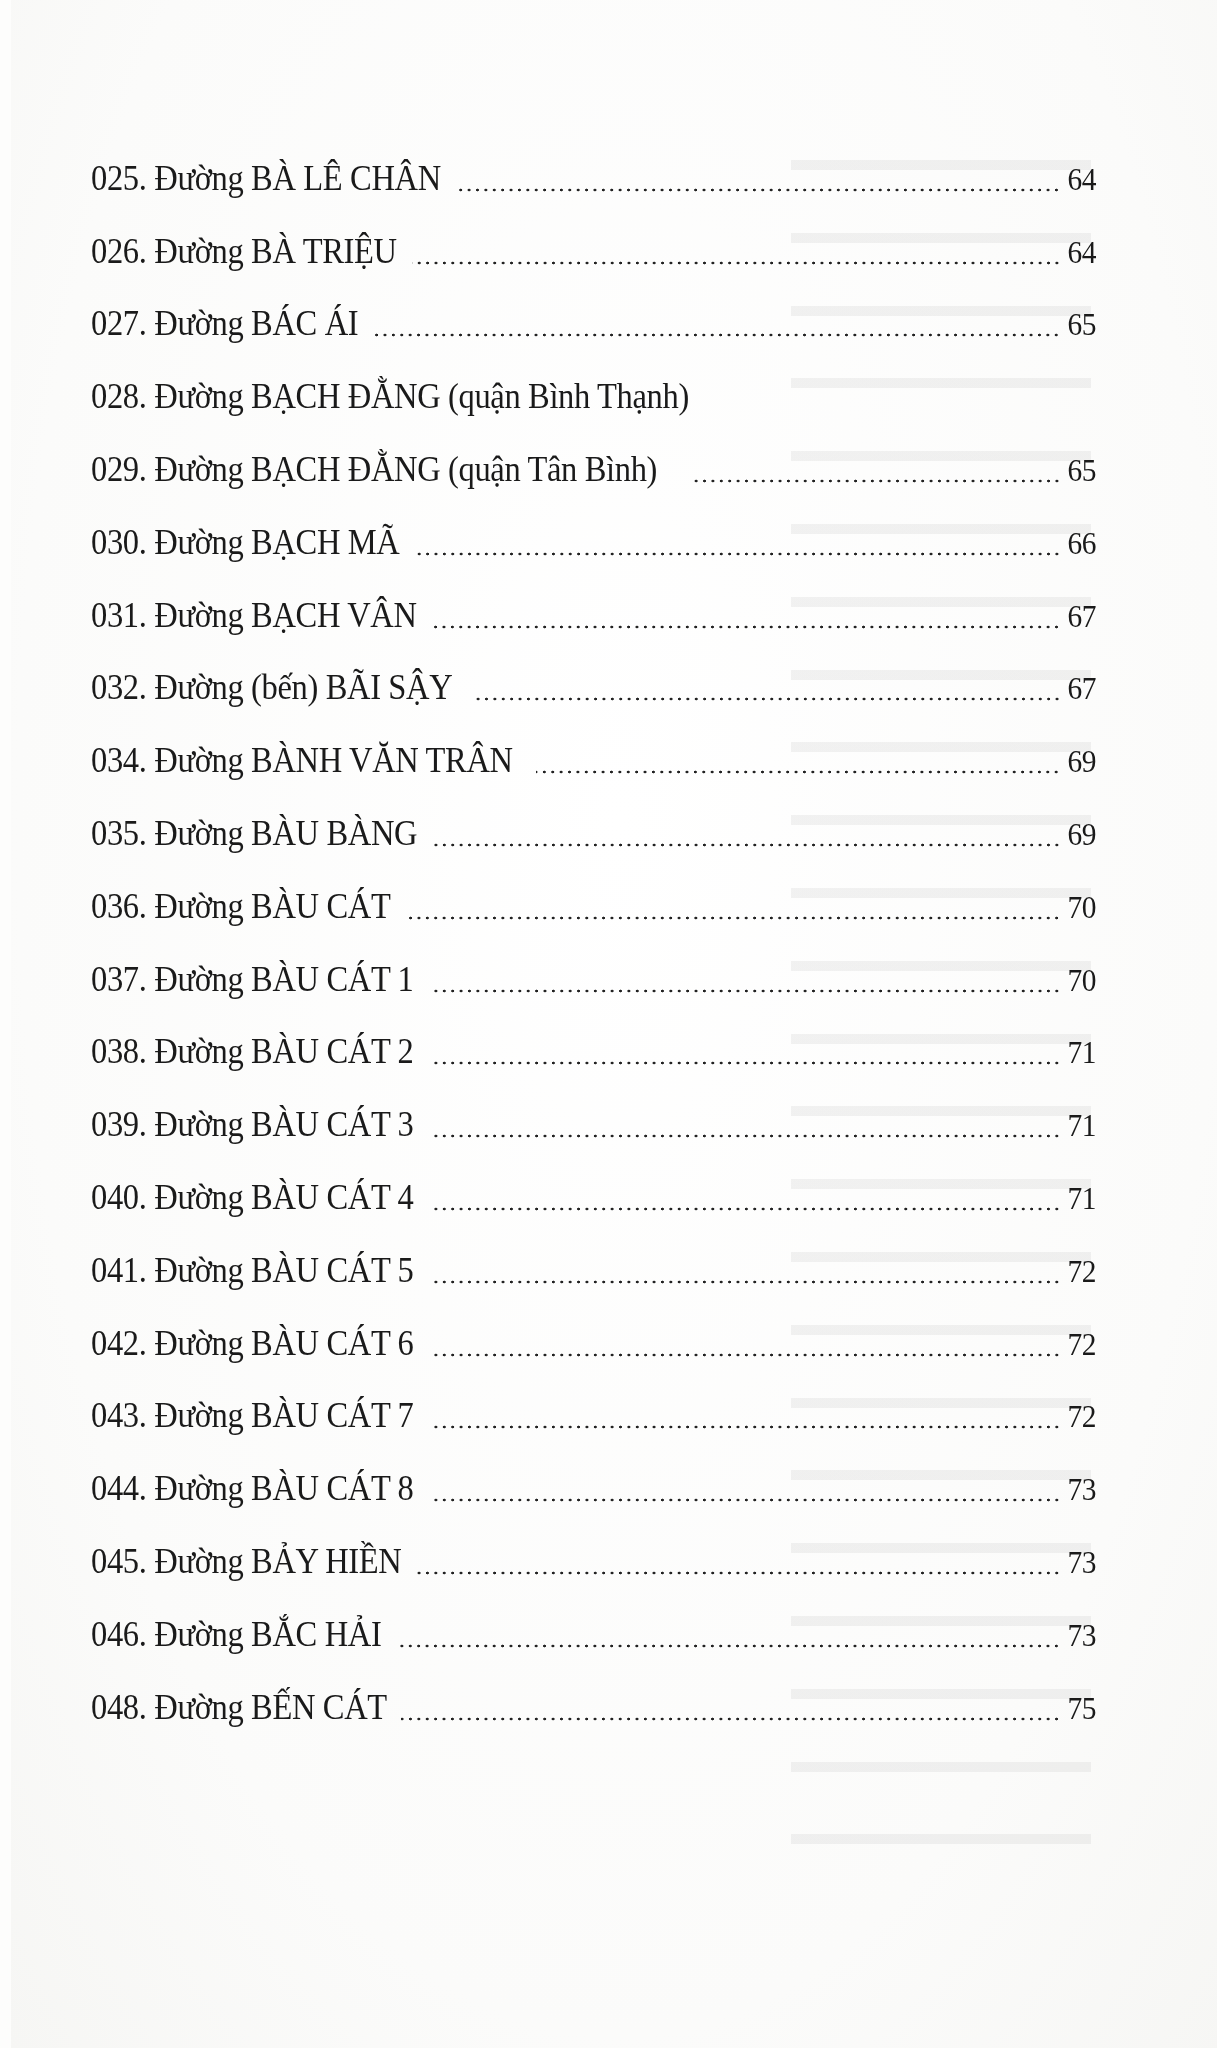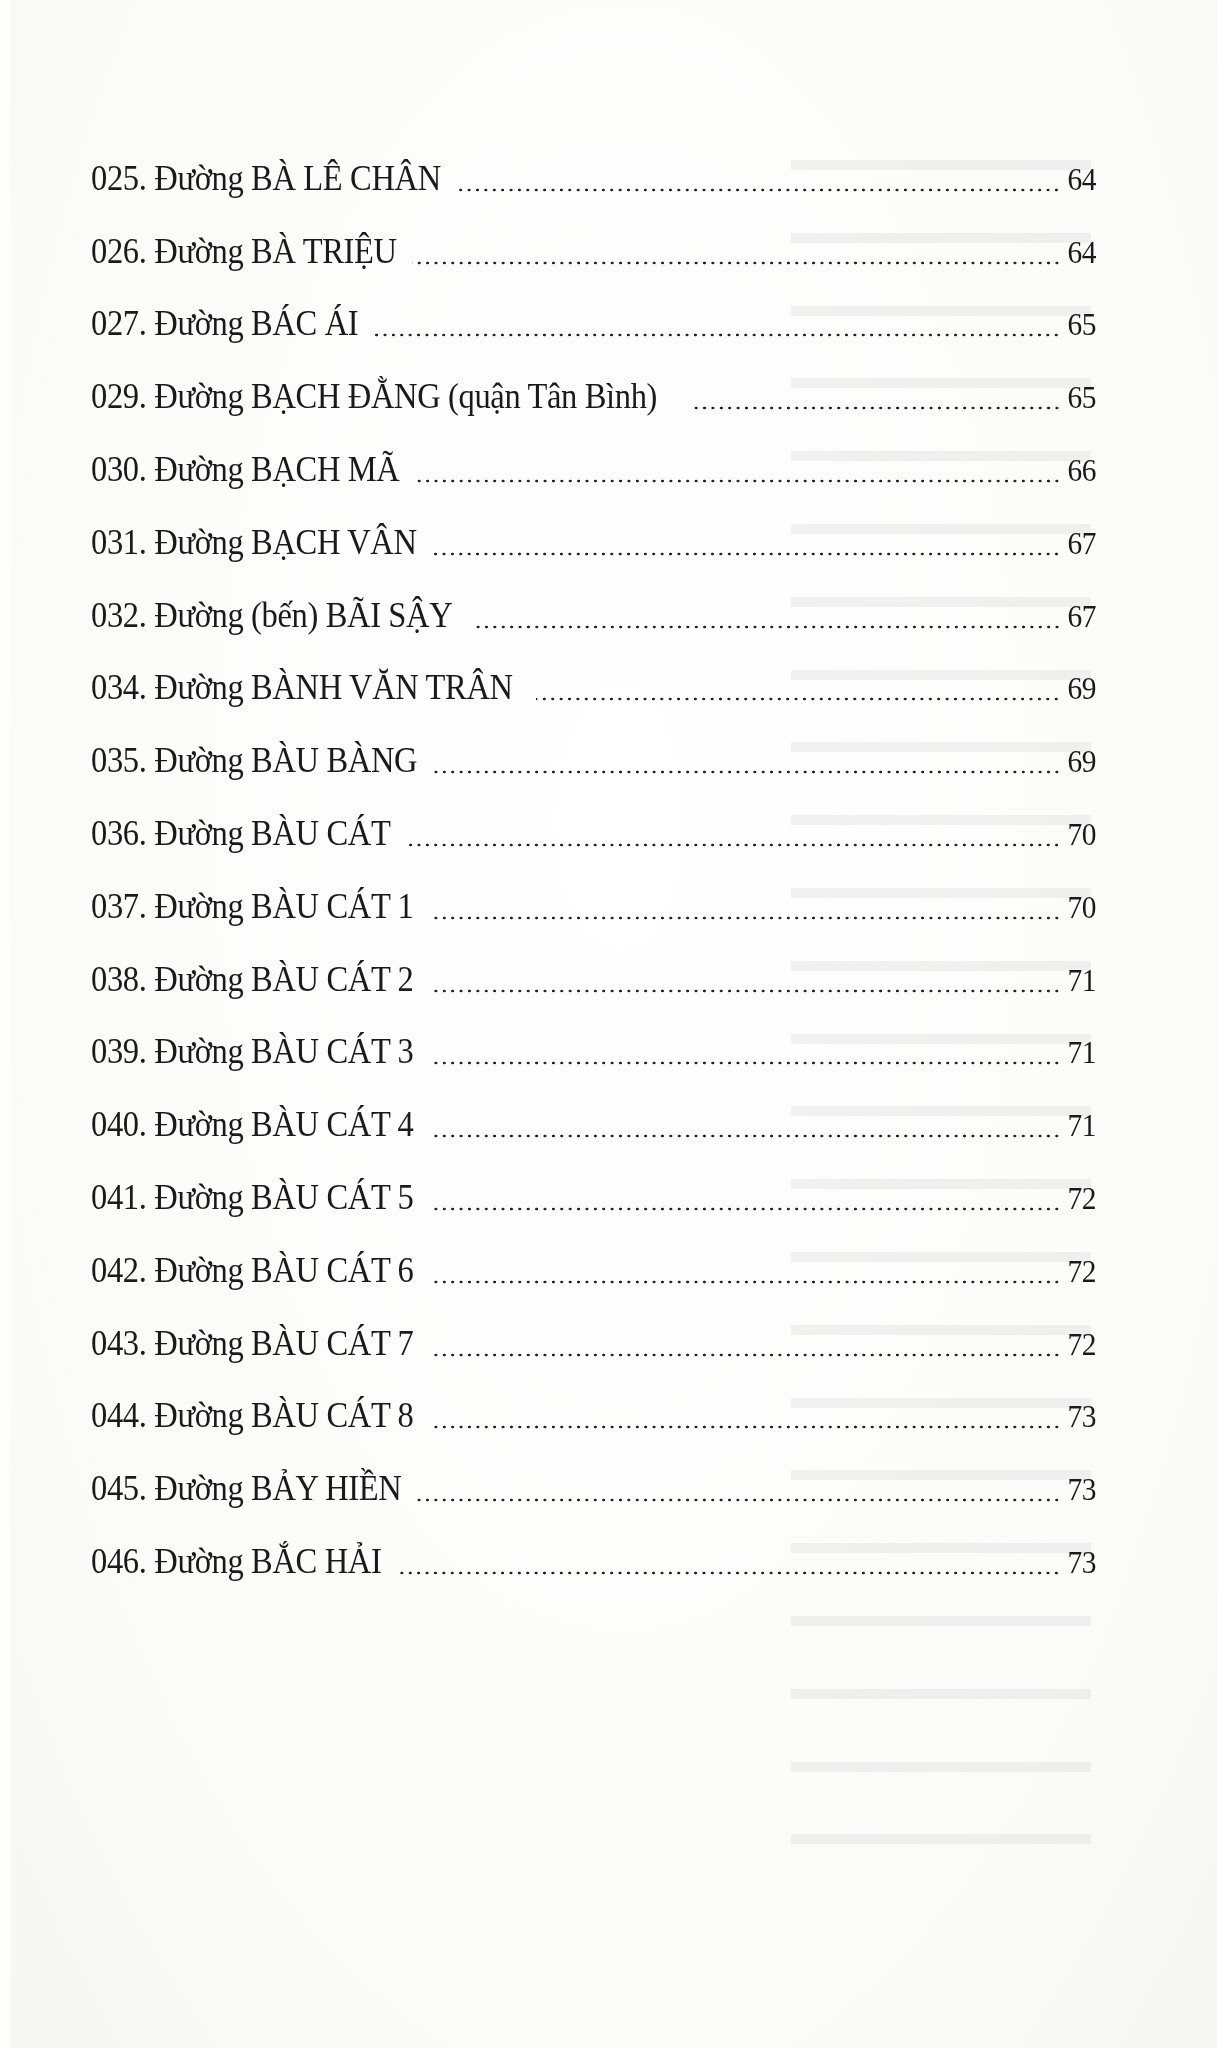--- a/index.html
+++ b/index.html
@@ -89,20 +89,23 @@
     <li class="toc-row">
         <span class="label"><span>026.</span> <span>Đường BÀ TRIỆU</span></span>
         <span class="leader"></span>
         <span class="page-num">64</span>
       </li>
     <li class="toc-row">
         <span class="label"><span>027.</span> <span>Đường BÁC ÁI</span></span>
         <span class="leader"></span>
         <span class="page-num">65</span>
       </li>
+    <li class="toc-row no-page">
+        <span class="label"><span>028.</span> <span>Đường BẠCH ĐẰNG (quận Bình Thạnh)</span></span>
+      </li>
     <li class="toc-row">
         <span class="label"><span>029.</span> <span>Đường BẠCH ĐẰNG (quận Tân Bình)</span></span>
         <span class="leader"></span>
         <span class="page-num">65</span>
       </li>
     <li class="toc-row">
         <span class="label"><span>030.</span> <span>Đường BẠCH MÃ</span></span>
         <span class="leader"></span>
         <span class="page-num">66</span>
       </li>
@@ -174,14 +177,19 @@
     <li class="toc-row">
         <span class="label"><span>045.</span> <span>Đường BẢY HIỀN</span></span>
         <span class="leader"></span>
         <span class="page-num">73</span>
       </li>
     <li class="toc-row">
         <span class="label"><span>046.</span> <span>Đường BẮC HẢI</span></span>
         <span class="leader"></span>
         <span class="page-num">73</span>
       </li>
+    <li class="toc-row">
+        <span class="label"><span>048.</span> <span>Đường BẾN CÁT</span></span>
+        <span class="leader"></span>
+        <span class="page-num">75</span>
+      </li>
   </ul>
 </div>
 
 </body></html>

